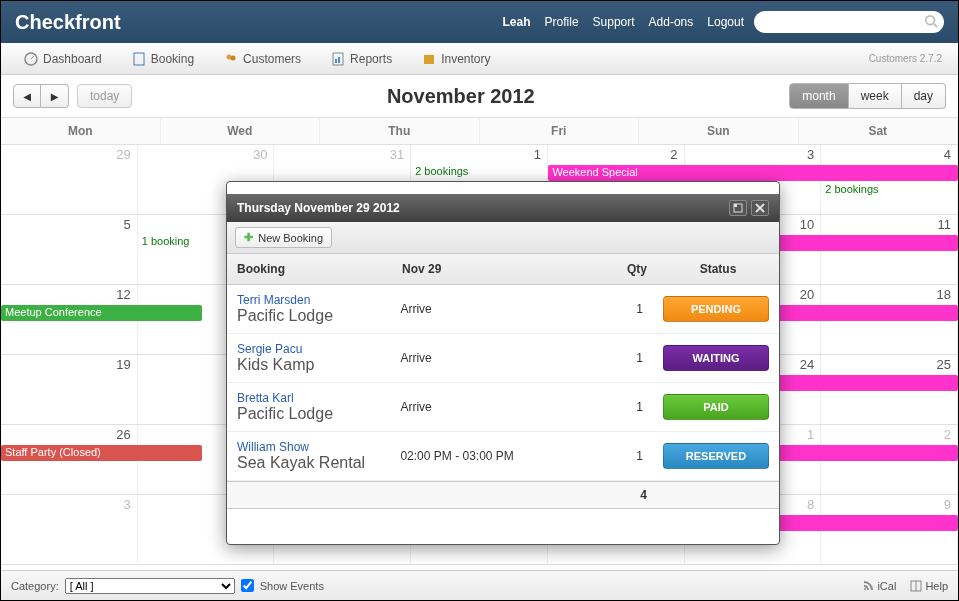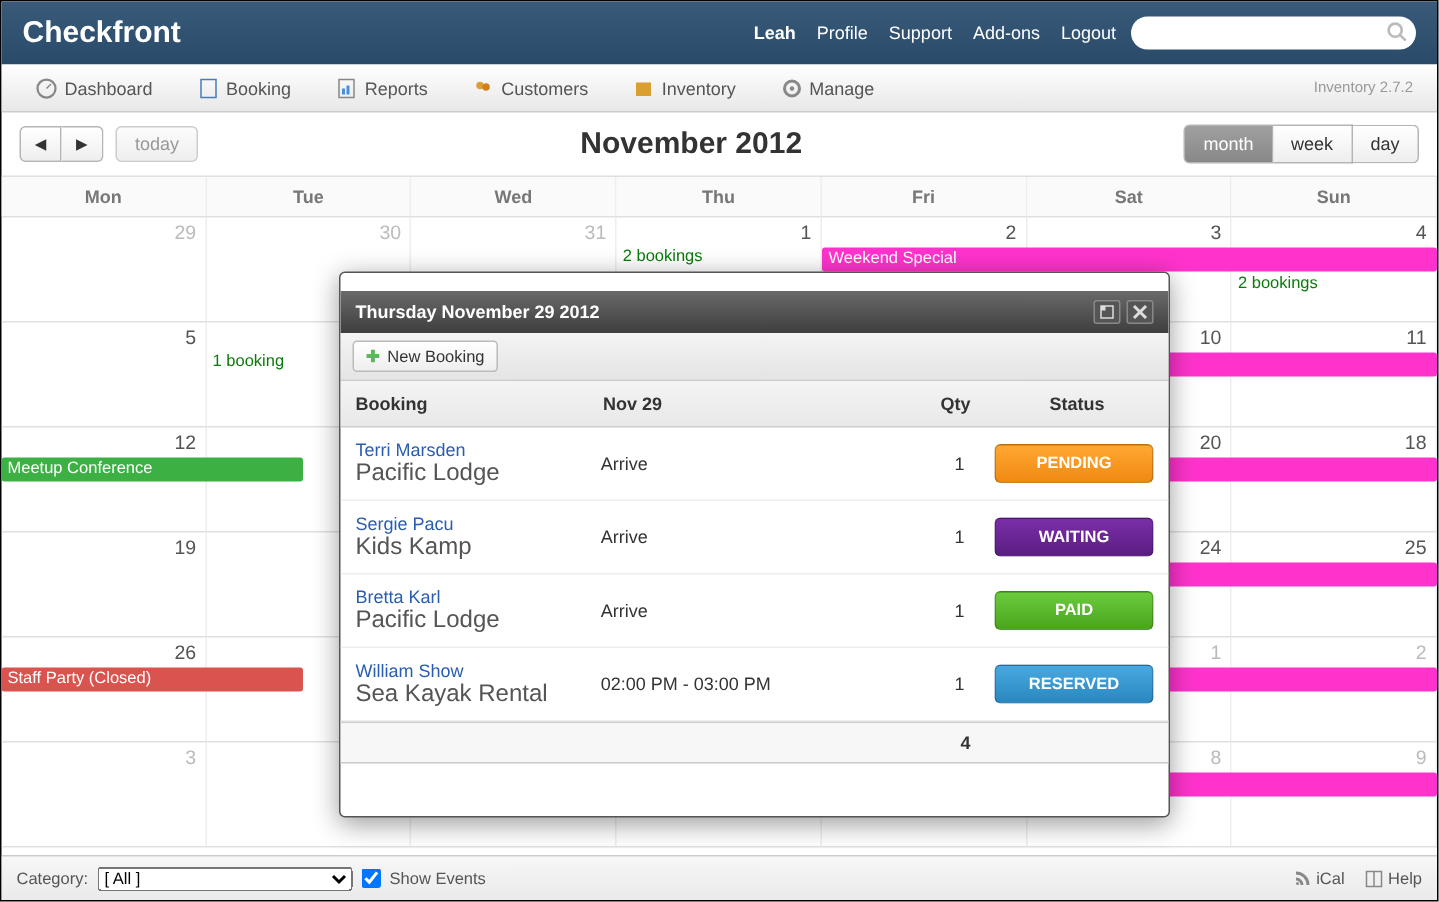--- a/index.html
+++ b/index.html
@@ -106,79 +106,69 @@
     <span class="micon">
         <svg width="14" height="14">
           <rect x="2" y="1" width="10" height="12" fill="none" stroke="#4a7db5"></rect>
         </svg>
       </span>
     <span>Booking</span>
   </div>
   <div class="menu-item">
     <span class="micon">
         <svg width="14" height="14">
+          <circle cx="5" cy="5" r="2.5" fill="#e0a030"></circle>
+          <circle cx="9" cy="6" r="2.5" fill="#d08020"></circle>
+        </svg>
+      </span>
+    <span>Customers</span>
+  </div>
+  <div class="menu-item">
+    <span class="micon">
+        <svg width="14" height="14">
           <rect x="2" y="1" width="10" height="12" fill="none" stroke="#888"></rect>
           <rect x="4" y="7" width="2" height="4" fill="#4a90d9"></rect>
           <rect x="7" y="5" width="2" height="6" fill="#4a90d9"></rect>
         </svg>
       </span>
     <span>Reports</span>
-  </div>
-  <div class="menu-item">
-    <span class="micon">
-        <svg width="14" height="14">
-          <circle cx="5" cy="5" r="2.5" fill="#e0a030"></circle>
-          <circle cx="9" cy="6" r="2.5" fill="#d08020"></circle>
-        </svg>
-      </span>
-    <span>Customers</span>
   </div>
   <div class="menu-item">
     <span class="micon">
         <svg width="14" height="14">
           <rect x="2" y="3" width="10" height="9" fill="#d9a030"></rect>
         </svg>
       </span>
     <span>Inventory</span>
   </div>
-  <div class="menu-item">
-    <span class="micon">
-        <svg width="14" height="14">
-          <circle cx="7" cy="7" r="5" fill="none" stroke="#888" stroke-width="2"></circle>
-          <circle cx="7" cy="7" r="1.5" fill="#888"></circle>
-        </svg>
-      </span>
-    <span>Manage</span>
-  </div>
-  <div class="version">Inventory 2.7.2</div>
+  <div class="version">Customers 2.7.2</div>
 </div>
 
 <div class="toolbar">
   <div class="navbtns">
     <div class="navbtn">◀</div>
     <div class="navbtn">▶</div>
   </div>
   <div class="todaybtn">today</div>
   <div class="cal-title">November 2012</div>
   <div class="viewsel">
     <div class="viewbtn active">month</div>
     <div class="viewbtn">week</div>
     <div class="viewbtn">day</div>
   </div>
 </div>
 
 <div class="calendar">
   <div class="dowrow">
     <div class="dow">Mon</div>
-    <div class="dow">Tue</div>
     <div class="dow">Wed</div>
     <div class="dow">Thu</div>
     <div class="dow">Fri</div>
+    <div class="dow">Sun</div>
     <div class="dow">Sat</div>
-    <div class="dow">Sun</div>
   </div>
   <div class="weeks">
 
     <div class="week">
       <div class="day">
           <span class="daynum muted">29</span>
         </div>
       <div class="day">
           <span class="daynum muted">30</span>
         </div>

